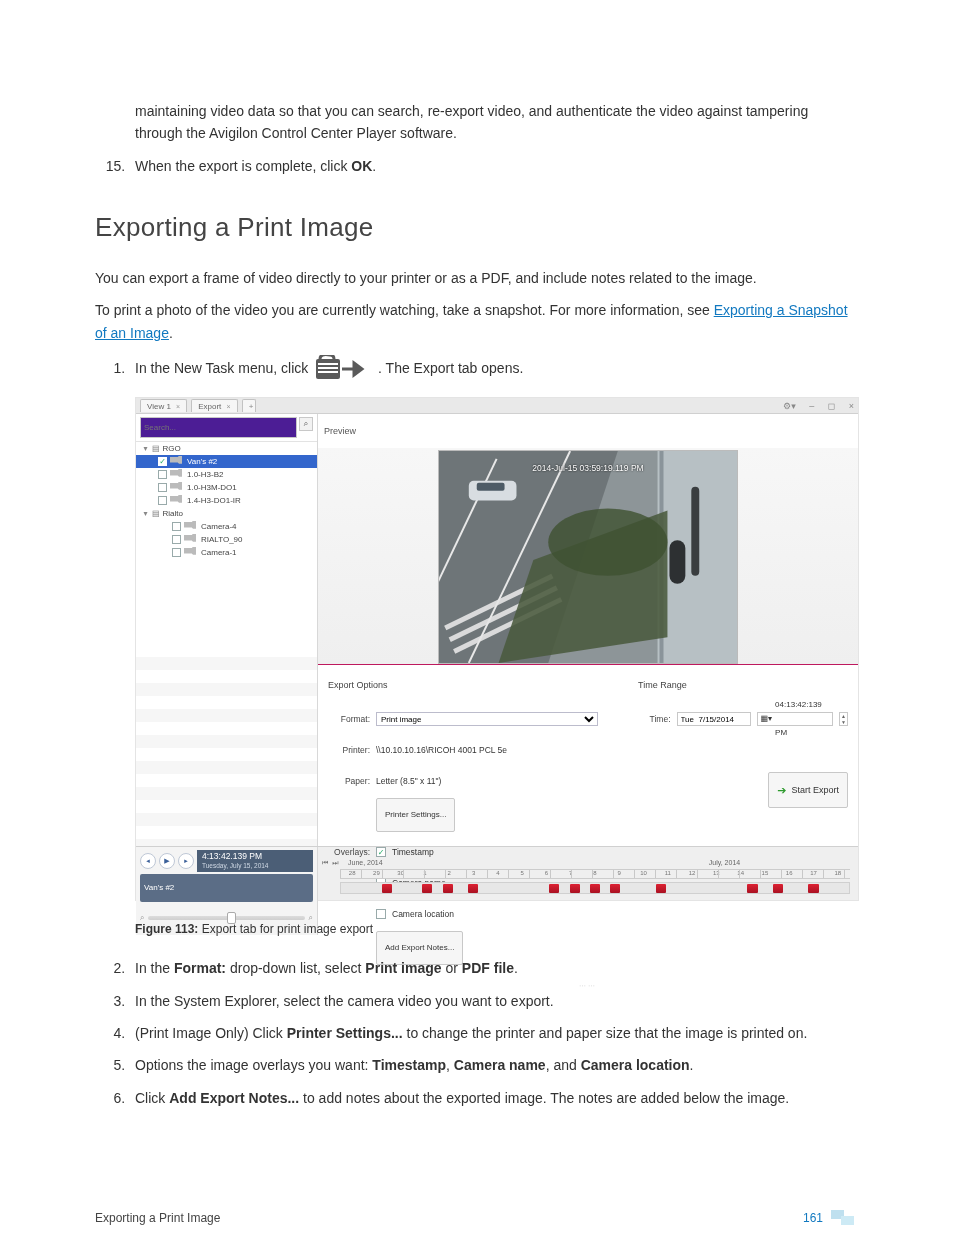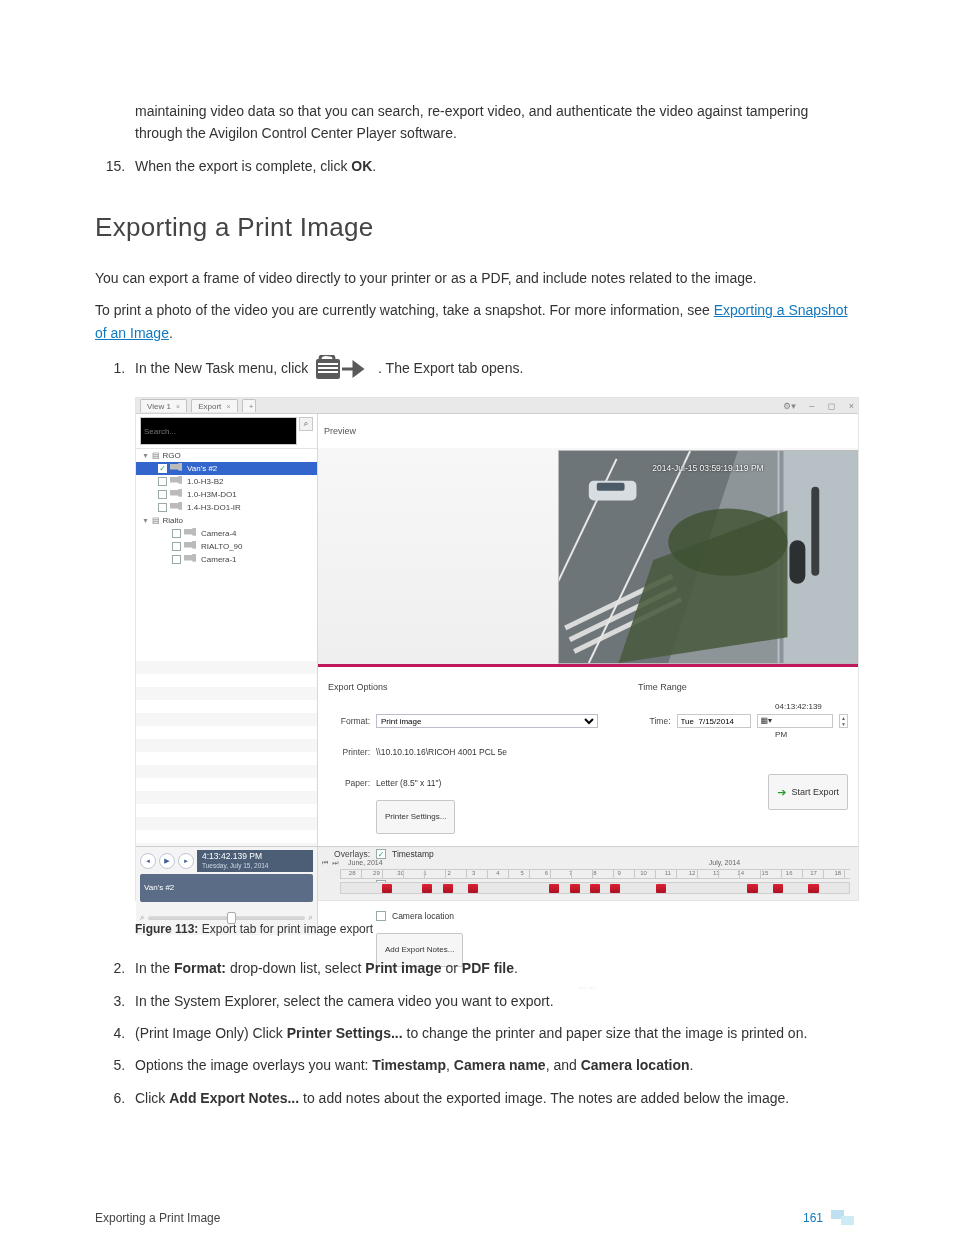--- a/index.html
+++ b/index.html
@@ -77,22 +77,22 @@
   .sidebar {
     width: 182px; border-right: 1px solid #d8d8d8;
     background: #fff;
     display: flex; flex-direction: column;
   }
   .searchrow {
     padding: 3px 4px; border-bottom: 1px solid #e3e3e3;
     display: flex; gap: 2px;
   }
   .searchrow input {
-    flex: 1; height: 28px; font-size: 8px; padding: 0 3px;
-    border: 1px solid #c8c8c8; background: #000000; color: #888;
+    flex: 1; height: 21px; font-size: 8px; padding: 0 3px;
+    border: 1px solid #c8c8c8; background: #4c1d95; color: #888;
   }
   .searchrow .sbtn {
     width: 14px; height: 14px; border: 1px solid #c8c8c8;
     background: #f2f2f2; font-size: 8px; display:flex; align-items:center; justify-content:center;
   }
   .tree { flex:1; overflow:hidden; background:#fff; font-size:8px; color:#444; }
   .tree .row { display:flex; align-items:center; height:13px; padding:0 4px; gap:3px; white-space:nowrap;}
   .tree .lvl1 { padding-left: 6px; }
   .tree .lvl2 { padding-left: 22px; }
   .tree .lvl3 { padding-left: 36px; }
@@ -110,21 +110,21 @@
     flex:1;
     background: repeating-linear-gradient(#ffffff 0 13px,#f6f6f6 13px 26px);
   }
 
   
   .main { flex:1; display:flex; flex-direction:column; }
   .preview-label { padding: 3px 6px; font-size:9px; color:#555; }
   .preview {
     flex: 1 1 auto;
     background: linear-gradient(#f7f7f7,#efefef);
-    display:flex; flex-direction:column; align-items:flex-end;
+    display:flex; flex-direction:column; align-items:center;
     padding: 2px 0 0 0;
   }
   .preview .imgwrap {
     width: 300px; height: 214px;
     background: #9aa0a4;
     position: relative;
     overflow:hidden;
     border:1px solid #bbb;
   }
   .preview .imgwrap svg{position:absolute; inset:0; width:100%; height:100%;}
@@ -133,21 +133,21 @@
     color:#fff; font-size:8.5px; text-shadow:0 0 2px #000;
   }
   .preview .btnrow { align-self:flex-end; padding: 4px 8px; display:flex; gap:6px; }
   .wbtn {
     font-size:8px; color:#333; background:#f6f6f6;
     border:1px solid #c8c8c8; border-radius:2px;
     padding: 2px 8px;
   }
 
   .opts {
-    border-top: 3px solid #be185d;
+    border-top: 1px solid #be185d;
     padding: 6px 10px 4px 10px;
     display: grid;
     grid-template-columns: 270px 1fr;
     column-gap: 40px;
     font-size: 8.5px;
   }
   .opts .hdr{ font-size:9px; color:#444; margin-bottom:6px; }
   .opts .frow{ display:flex; align-items:center; margin:3px 0; gap:6px; }
   .opts .lbl{ width:42px; text-align:right; color:#444; }
   .opts select.fmt{

